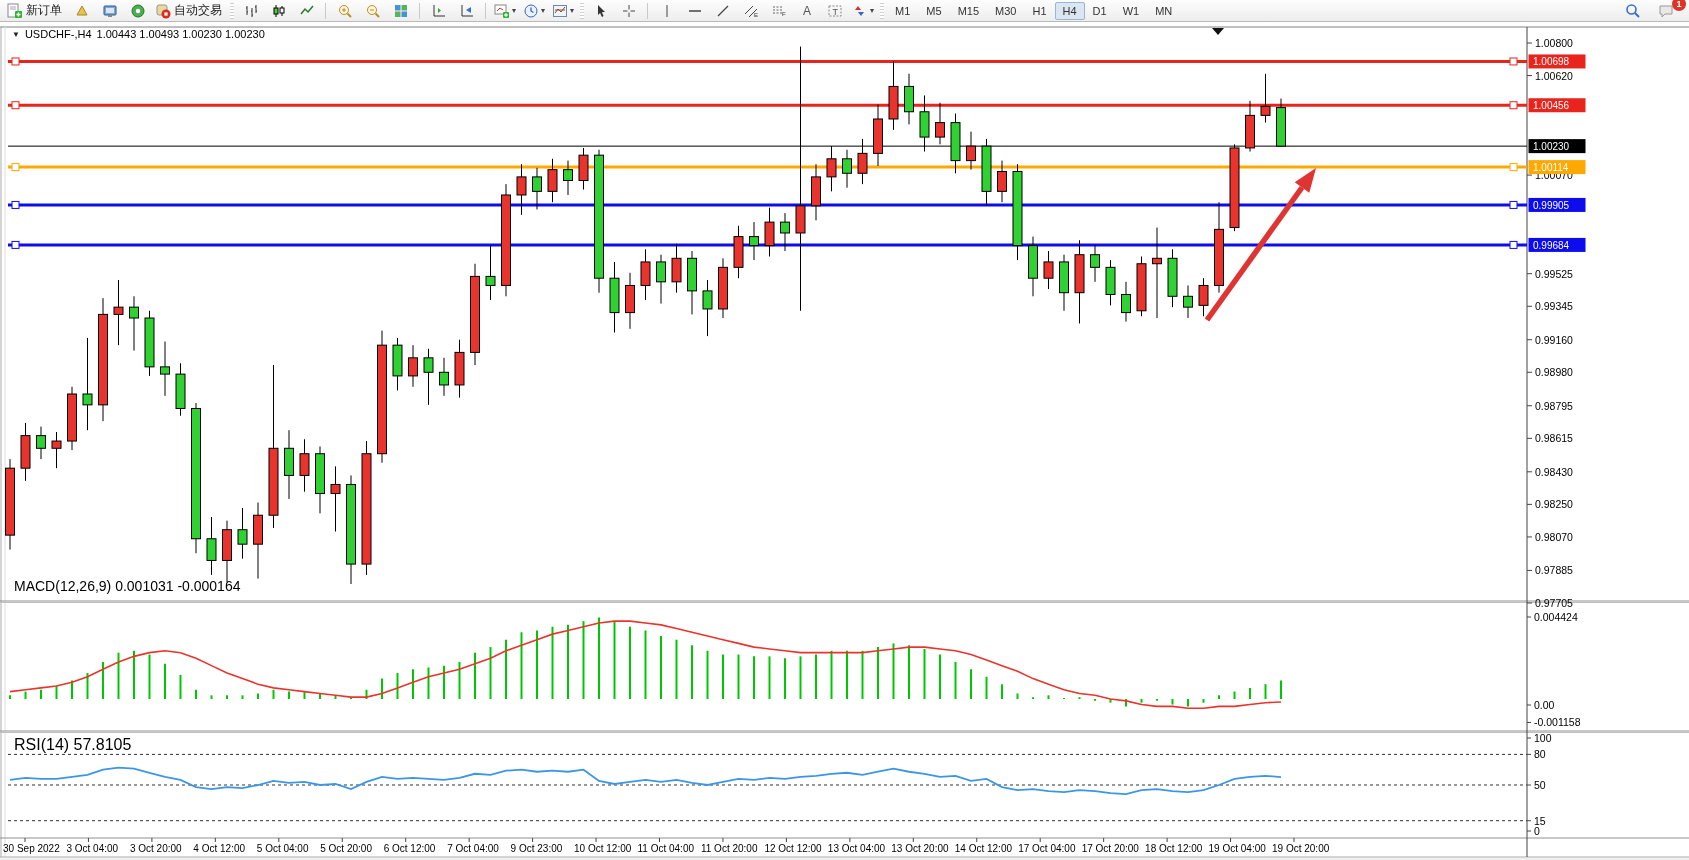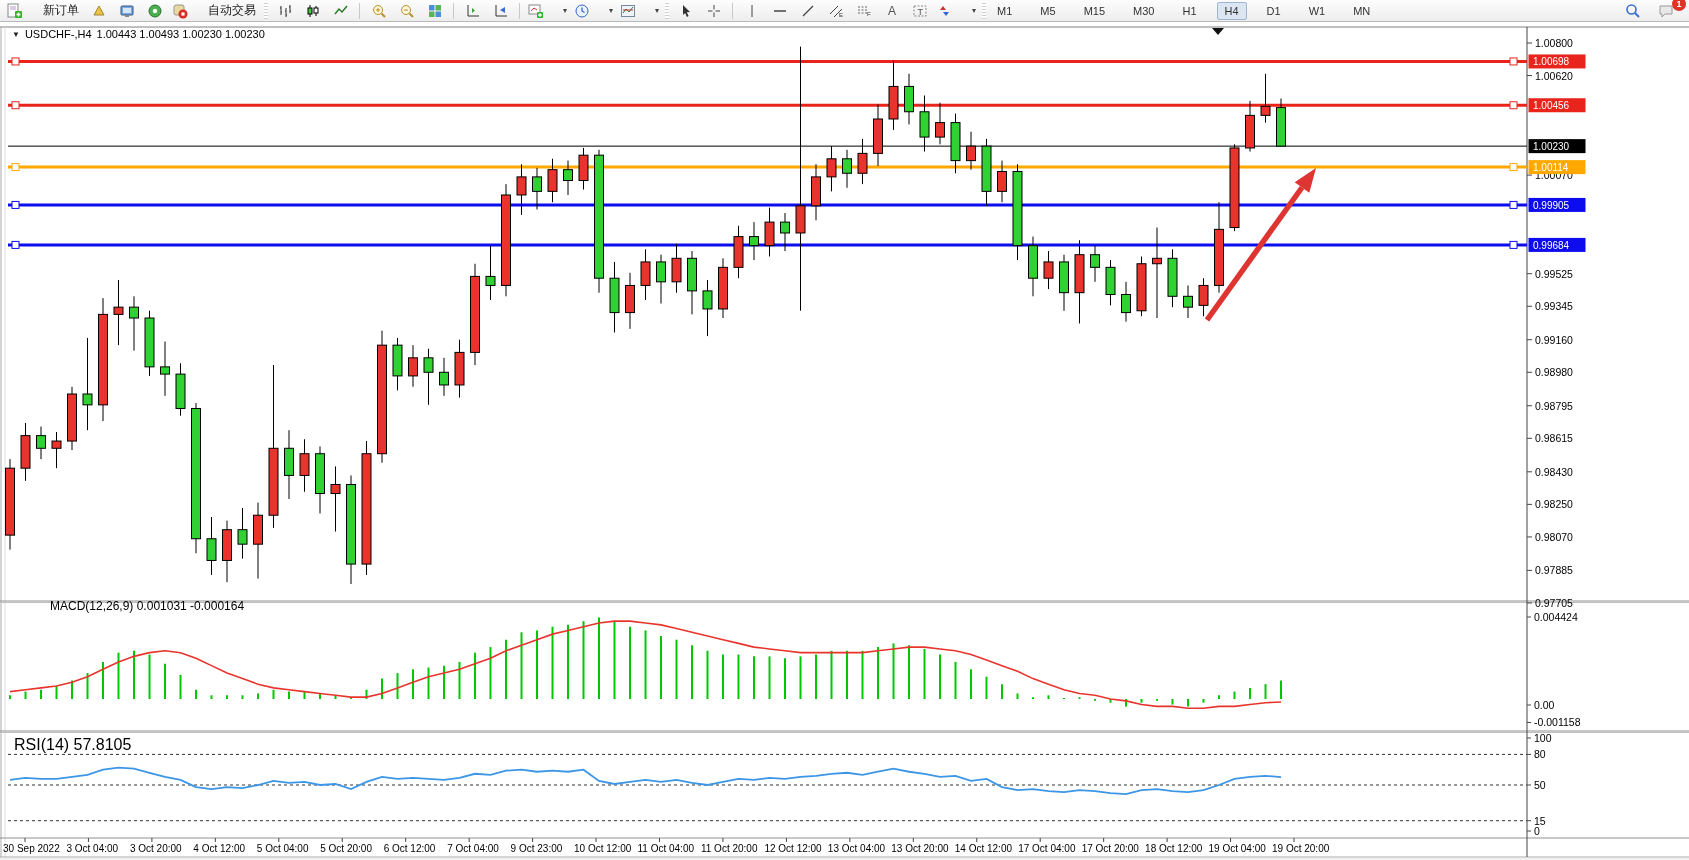--- a/index.html
+++ b/index.html
@@ -1,40 +1,40 @@
 <!DOCTYPE html>
 <html><head>
 <meta charset="utf-8">
 <style>
   html,body{margin:0;padding:0;width:1689px;height:860px;overflow:hidden;background:#fff;
     font-family:"Liberation Sans",sans-serif;-webkit-font-smoothing:antialiased;}
   
   .toolbar{position:absolute;top:0;left:0;right:0;height:21px;display:flex;align-items:center;
     background:linear-gradient(#fdfdfd,#ededed);border-bottom:1px solid #b9b9b9;padding:0 4px;gap:1px;z-index:10;}
   .tbtn{height:18px;min-width:21px;display:flex;align-items:center;justify-content:center;
-    border:1px solid transparent;border-radius:2px;gap:20px;padding:0 2px;cursor:default;}
+    border:1px solid transparent;border-radius:2px;gap:3px;padding:0 2px;cursor:default;}
   .tbtn svg{display:block}
   .tbtn .lbl{font-size:12px;color:#222;white-space:nowrap;padding-right:2px;}
   .caret{font-size:8px;color:#444;margin-left:-1px;}
   .sep{width:1px;height:16px;background:#c9c9c9;margin:0 4px;}
   .grip{width:4px;height:16px;margin:0 2px;background:repeating-linear-gradient(#cfcfcf 0 1px,#fff 1px 3px);}
-  .tf-group{display:flex;align-items:center;gap:12px;}
+  .tf-group{display:flex;align-items:center;gap:0;}
   .tfbtn{font-size:11px;color:#333;padding:2px 7px;border:1px solid transparent;border-radius:2px;}
   .tfbtn.active{background:#dce6f2;border:1px solid #9db6d0;}
   .tb-right{margin-left:auto;display:flex;align-items:center;gap:6px;padding-right:6px;}
   .notif{position:relative;}
   .badge{position:absolute;top:-5px;right:-8px;background:#e03328;color:#fff;border-radius:50%;
     width:14px;height:14px;font-size:9px;line-height:14px;text-align:center;font-weight:bold;}
   
   .chartwin{position:absolute;top:21px;left:0;right:0;bottom:0;background:#fff;}
   svg text{font-family:"Liberation Sans",sans-serif;}
   .overlay{position:absolute;color:#000;white-space:nowrap;z-index:5;}
   #chart-title{left:12px;top:7px;font-size:11px;display:flex;align-items:center;gap:5px;}
   #chart-title .tri{font-size:8px;color:#222;}
-  #macd-label{left:14px;top:578px;font-size:12px;margin-left:36px;}
+  #macd-label{left:14px;top:557px;font-size:14px;}
   #rsi-label{left:14px;top:715px;font-size:16px;}
 </style>
 </head>
 <body>
 
 <div class="toolbar">
   <div class="tbtn">
     <svg width="16" height="16">
       <rect x="1" y="1" width="10" height="13" fill="#fff" stroke="#888"></rect>
       <line x1="3" y1="4" x2="9" y2="4" stroke="#b9c"></line>

